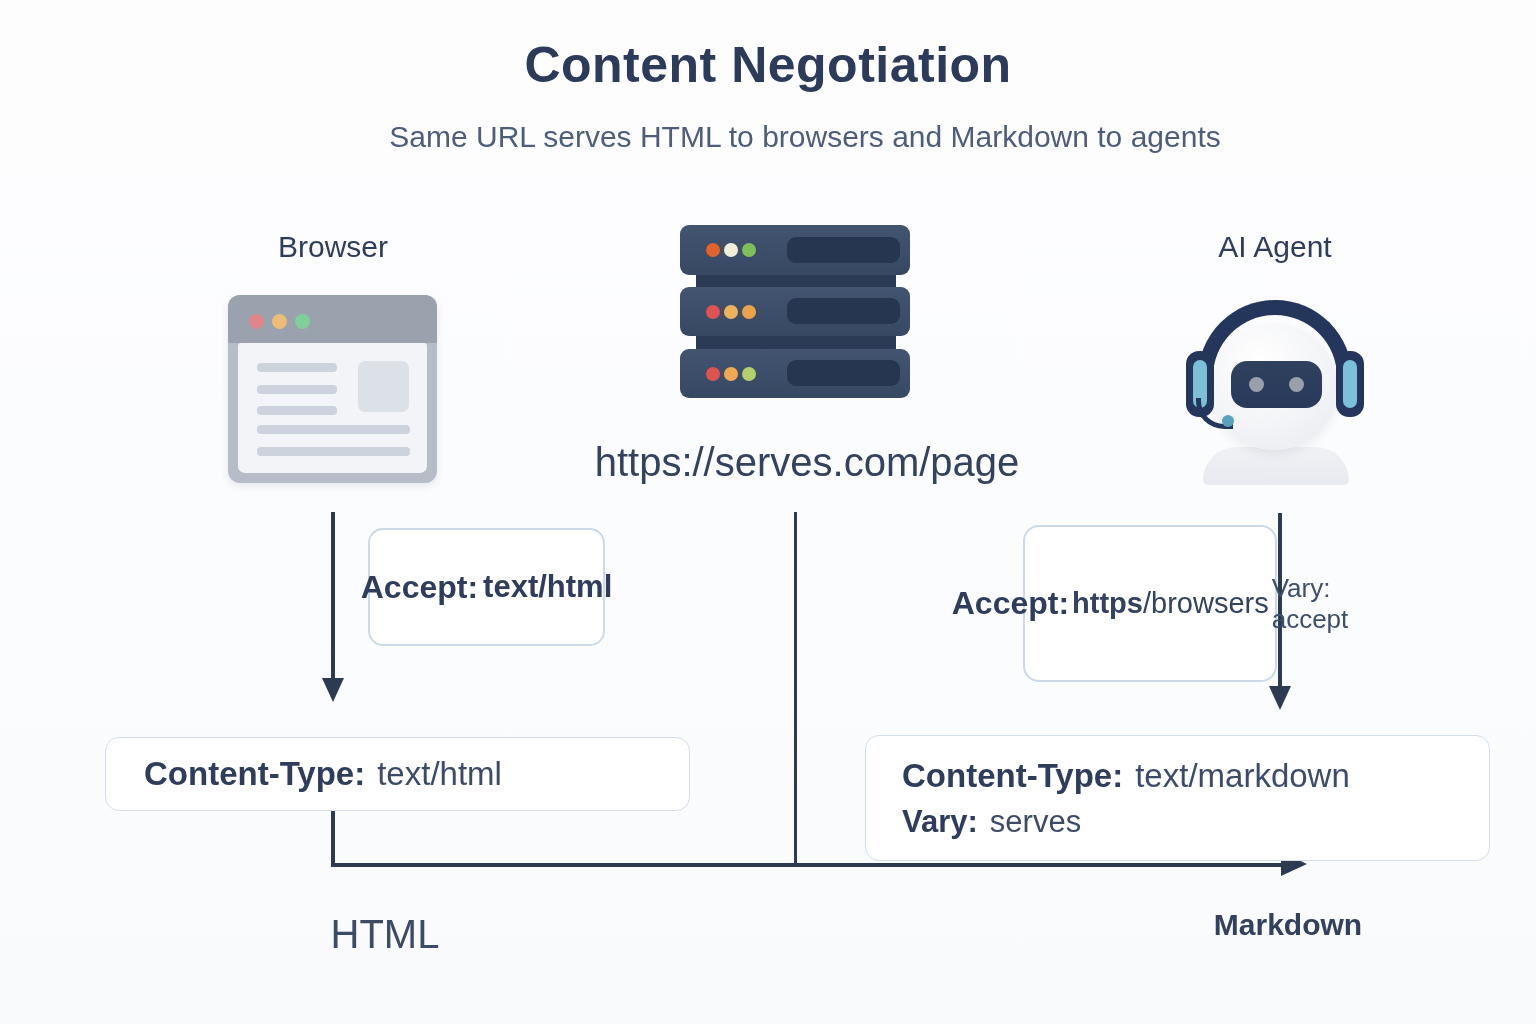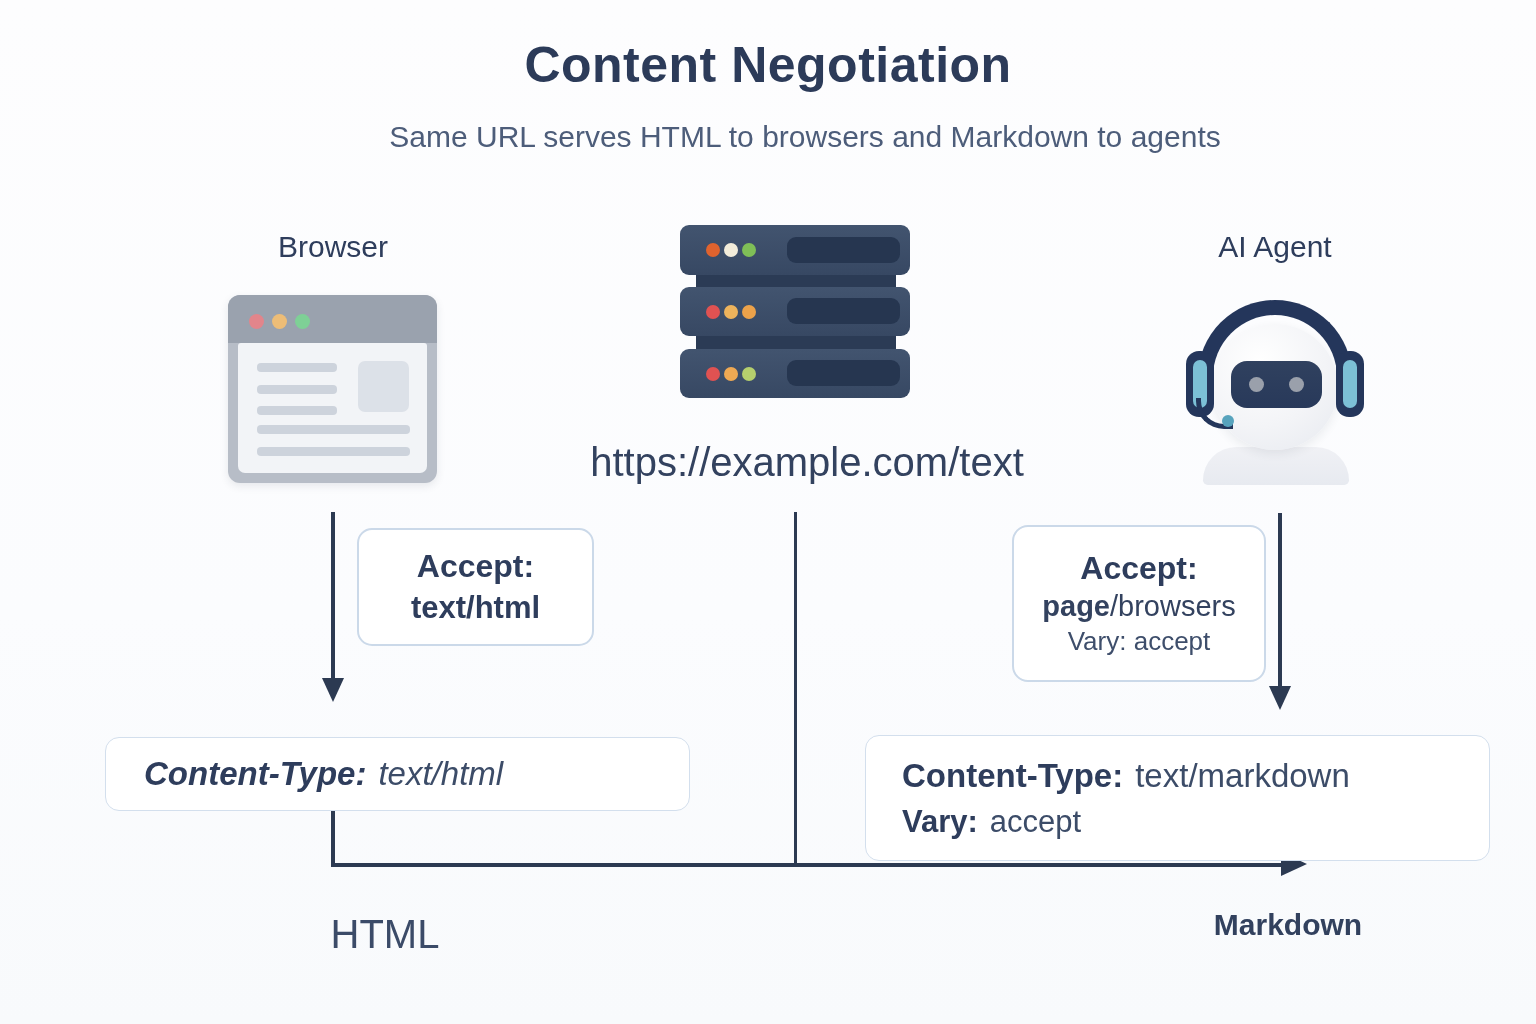--- a/index.html
+++ b/index.html
@@ -57,33 +57,33 @@
   .agent-eye{position:absolute;top:16px;width:15px;height:15px;border-radius:50%;background:#9aa0ab;}
   .eye-l{left:18px;} .eye-r{left:58px;}
   .agent-cup{width:28px;height:66px;border-radius:13px;background:#24365b;z-index:5;}
   .cup-l{left:1186px;top:351px;} .cup-r{left:1336px;top:351px;}
   .agent-cup-pad{position:absolute;left:7px;top:9px;width:14px;height:48px;border-radius:7px;background:#7cc0d6;}
   .agent-mic-arm{left:1196px;top:398px;width:32px;height:26px;border-left:5px solid #24365b;
                  border-bottom:5px solid #24365b;border-bottom-left-radius:28px;z-index:5;}
   .agent-mic-tip{left:1222px;top:415px;width:12px;height:12px;border-radius:50%;background:#57a3bd;z-index:6;}
 
   
-  .hbox{background:#ffffff;border:2px solid #cbd9e9;display:flex;flex-direction:column;
-        align-items:center;justify-content:center;}
+  .hbox{background:#ffffff;border:2px solid #cbd9e9;display:flex;flex-direction:row;
+        align-items:center;justify-content:center;margin-left:11px;}
   .accept-left{left:357px;top:528px;width:233px;height:114px;border-radius:15px;gap:5px;}
   .accept-right{left:1012px;top:525px;width:250px;height:153px;border-radius:16px;gap:3px;}
   .accept-head{font-size:32px;font-weight:700;color:#2e3d5c;}
   .accept-val{font-size:31px;font-weight:700;color:#2e3d5c;}
   .accept-val2{font-size:29px;color:#33425f;}
   .accept-val2 .b{font-weight:700;}
   .accept-vary{font-size:26px;color:#3e4e6b;}
 
   .ctbox{background:#ffffff;border:1.5px solid #d3dfed;border-radius:14px;display:flex;
          flex-direction:column;justify-content:center;}
-  .ct-left{left:105px;top:737px;width:585px;height:74px;padding-left:38px;box-sizing:border-box;font-style:italic;}
+  .ct-left{left:105px;top:737px;width:585px;height:74px;padding-left:38px;box-sizing:border-box;}
   .ct-right{left:865px;top:735px;width:625px;height:126px;padding-left:36px;box-sizing:border-box;gap:9px;}
   .ct-line{font-size:33px;color:#3c4c68;}
   .ct-line .b{font-weight:700;color:#2e3d5c;margin-right:12px;}
   .ct-vary{font-size:31px;}
 
   
   .vline{width:3.5px;background:#2c3a52;}
   .arr-browser{left:331px;top:512px;height:168px;}
   .arr-agent{left:1278px;top:513px;height:174px;}
   .srv-line{left:794px;top:512px;height:353px;width:3px;}
@@ -141,21 +141,21 @@
     <div class="sdot sd3" style="background:#eca24a"></div>
     <div class="sslot" style="top:11px"></div>
   </div>
   <div class="abs srv-unit srv-u3">
     <div class="sdot sd1" style="background:#e05252"></div>
     <div class="sdot sd2" style="background:#efa953"></div>
     <div class="sdot sd3" style="background:#b5cf6d"></div>
     <div class="sslot" style="top:11px"></div>
   </div>
 
-  <div class="abs ctr url-label">https://example.com/text</div>
+  <div class="abs ctr url-label">https://serves.com/page</div>
 
   <div class="abs agent-torso"></div>
   <div class="abs agent-head"></div>
   <div class="abs agent-band"></div>
   <div class="abs agent-visor">
     <div class="agent-eye eye-l"></div>
     <div class="agent-eye eye-r"></div>
   </div>
   <div class="abs agent-cup cup-l">
     <div class="agent-cup-pad"></div>
@@ -174,28 +174,28 @@
   <div class="abs vline stub"></div>
   <div class="abs hline"></div>
   <div class="abs head-right"></div>
 
   <div class="abs hbox accept-left">
     <div class="accept-head">Accept:</div>
     <div class="accept-val">text/html</div>
   </div>
   <div class="abs hbox accept-right">
     <div class="accept-head">Accept:</div>
-    <div class="accept-val2"><span class="b">page</span><span>/browsers</span></div>
+    <div class="accept-val2"><span class="b">https</span><span>/browsers</span></div>
     <div class="accept-vary">Vary: accept</div>
   </div>
 
   <div class="abs ctbox ct-left">
     <div class="ct-line"><span class="b">Content-Type:</span><span>text/html</span></div>
   </div>
   <div class="abs ctbox ct-right">
     <div class="ct-line"><span class="b">Content-Type:</span><span>text/markdown</span></div>
-    <div class="ct-line ct-vary"><span class="b">Vary:</span><span>accept</span></div>
+    <div class="ct-line ct-vary"><span class="b">Vary:</span><span>serves</span></div>
   </div>
 
   <div class="abs ctr result-html">HTML</div>
   <div class="abs ctr result-md">Markdown</div>
 
 </div>
 
 </body></html>

